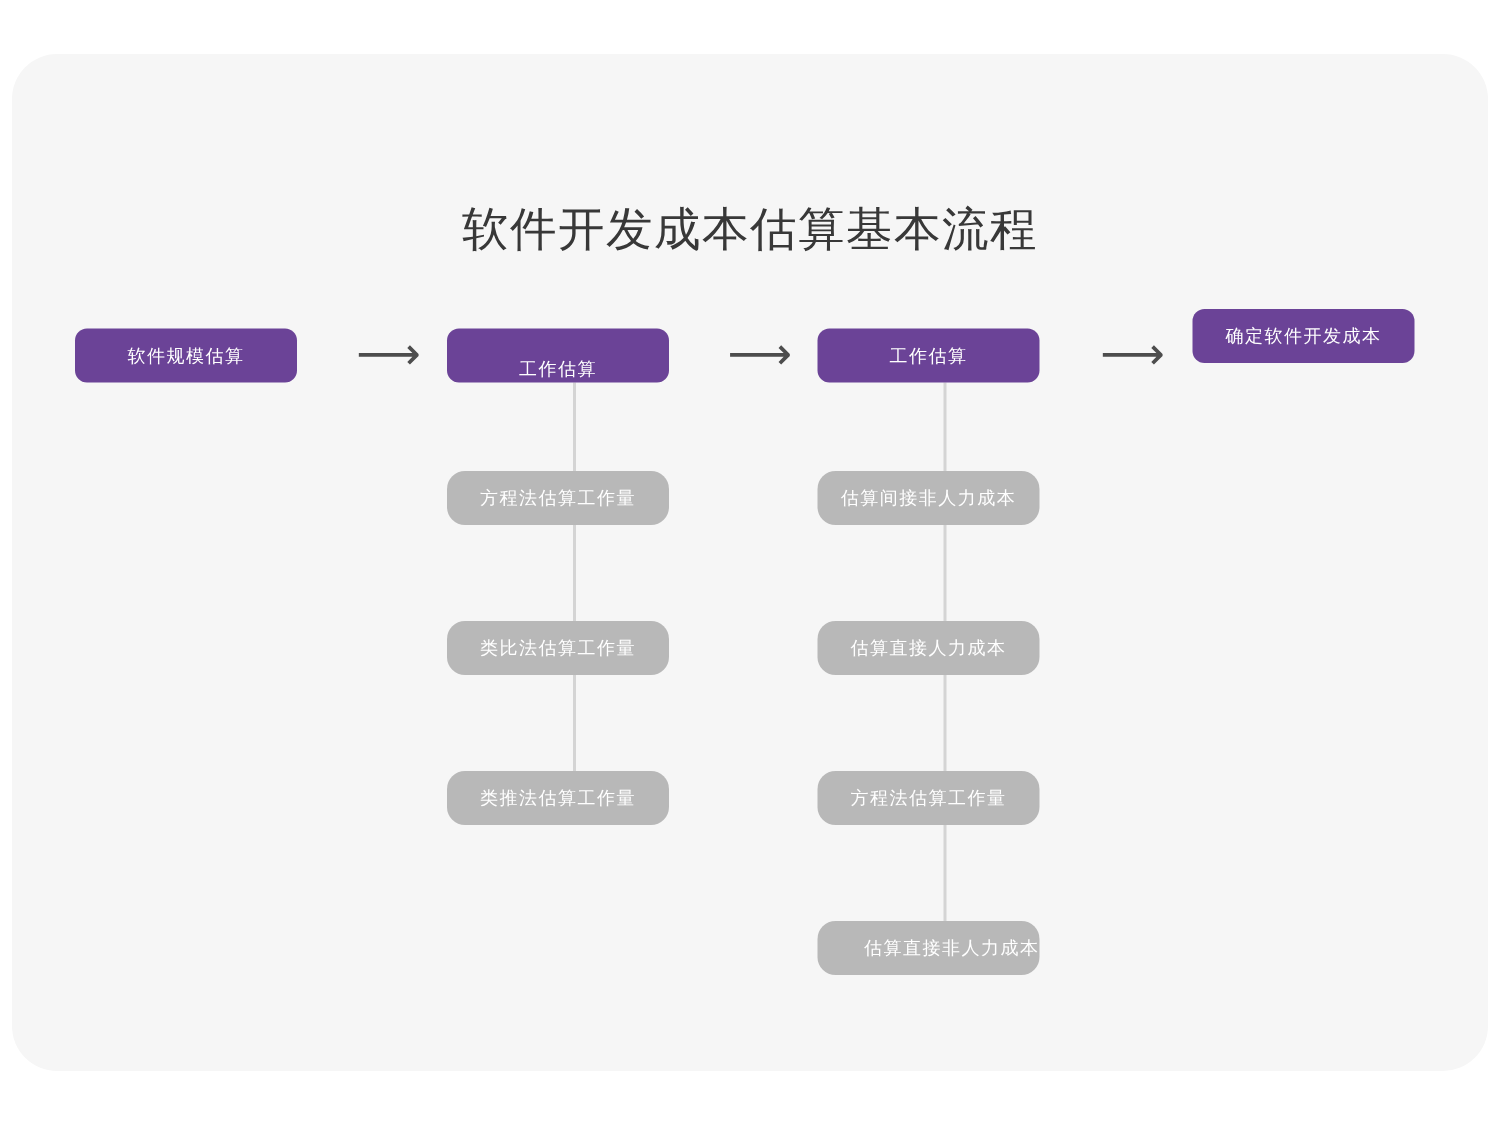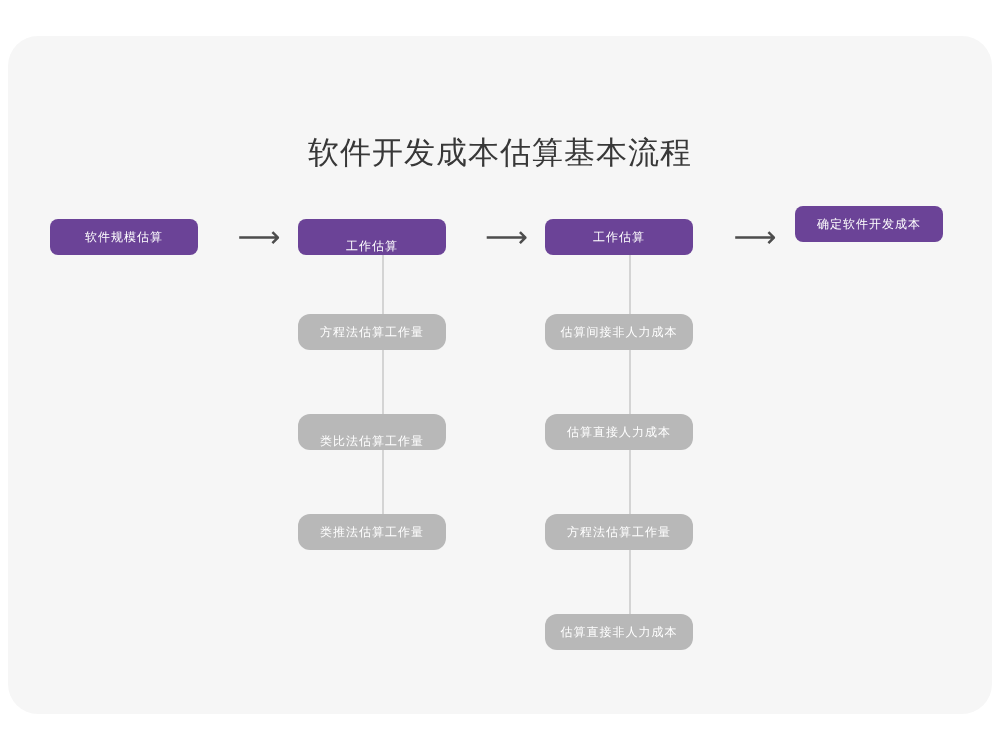--- a/index.html
+++ b/index.html
@@ -75,27 +75,27 @@
   
   .n-main-0{left:42px;top:183px;}
   .n-main-1{left:290px;top:183px;align-items:flex-end;}
   .n-main-2{left:537px;top:183px;}
   .n-main-3{left:787px;top:170px;}
   .arrow-0{left:212px;width:78px;}
   .arrow-1{left:460px;width:77px;}
   .arrow-2{left:707px;width:80px;}
   
   .n-work-0{left:290px;top:278px;}
-  .n-work-1{left:290px;top:378px;align-items:flex-end;}
+  .n-work-1{left:290px;top:378px;}
   .n-work-2{left:290px;top:478px;}
   
   .n-cost-0{left:537px;top:278px;}
   .n-cost-1{left:537px;top:378px;}
   .n-cost-2{left:537px;top:478px;}
-  .n-cost-3{left:537px;top:578px;}
+  .n-cost-3{left:537px;top:578px;justify-content:flex-end;}
   .connector-work{left:374px;top:219px;height:277px;}
   .connector-cost{left:621px;top:219px;height:377px;}
 </style>
 </head>
 <body>
 
 <div class="card">
 
   <h1 class="title">软件开发成本估算基本流程</h1>
 

